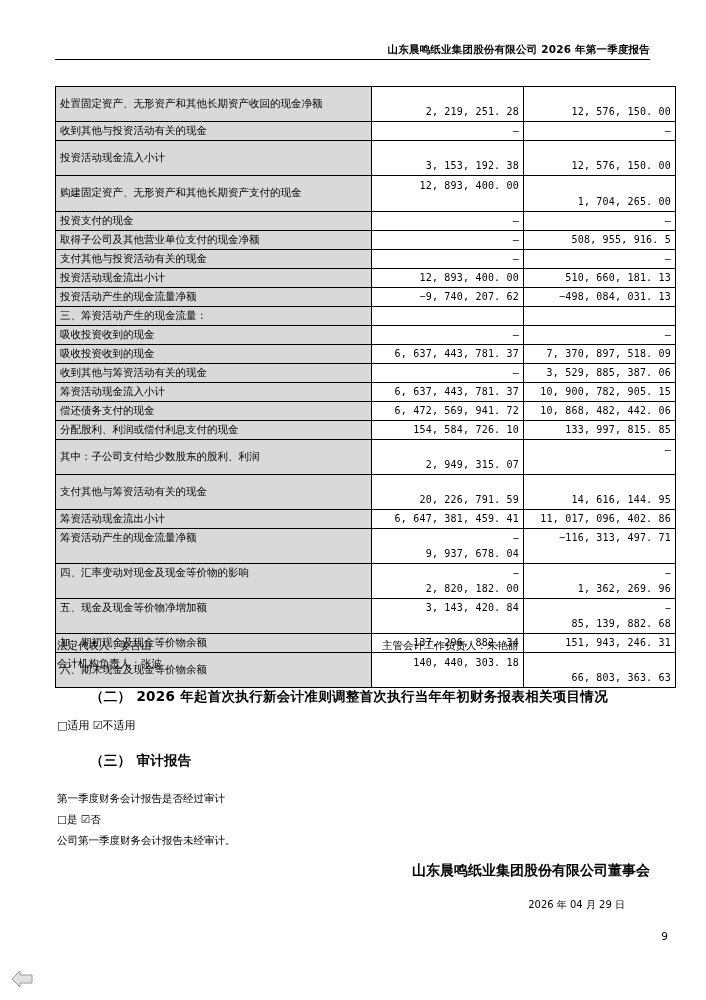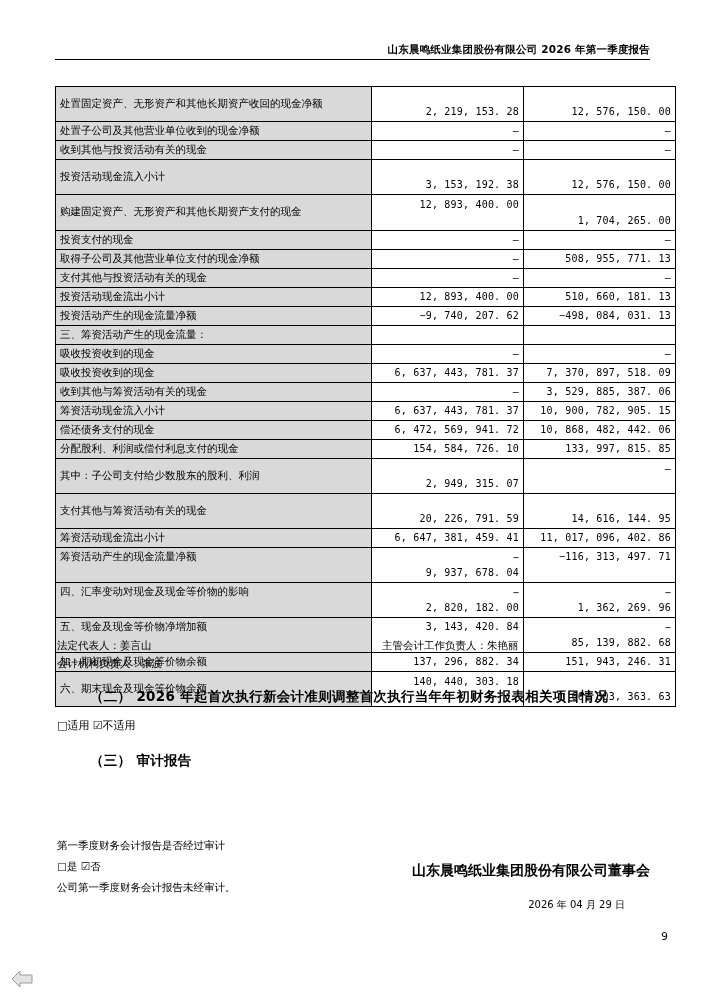--- a/index.html
+++ b/index.html
@@ -118,21 +118,20 @@
   }
   .applic-line .box { font-size: 11px; }
 
   .para {
     position: absolute;
     left: 57px;
     font-size: 10.5px;
     line-height: 21px;
     font-family: "DejaVu Sans", "Liberation Sans", sans-serif;
     white-space: nowrap;
-    margin-top: 47px;
   }
   .para-q   { top: 788px; }
   .para-yn  { top: 809px; }
   .para-txt { top: 830px; }
 
   
   .footer-company {
     position: absolute;
     left: 0;
     top: 862px;
@@ -177,27 +176,22 @@
 
 <div class="page-header">
   <div class="hdr-text">山东晨鸣纸业集团股份有限公司 2026 年第一季度报告</div>
   <div class="hdr-rule"></div>
 </div>
 
 <table class="cf-table">
   <tbody>
       <tr class="tall">
         <td class="label ind1">处置固定资产、无形资产和其他长期资产收回的现金净额</td>
-        <td class="num">2, 219, 153. 28</td>
+        <td class="num">2, 219, 251. 28</td>
         <td class="num">12, 576, 150. 00</td>
-      </tr>
-      <tr>
-        <td class="label ind1">处置子公司及其他营业单位收到的现金净额</td>
-        <td class="num">–</td>
-        <td class="num">–</td>
       </tr>
       <tr>
         <td class="label ind1">收到其他与投资活动有关的现金</td>
         <td class="num">–</td>
         <td class="num">–</td>
       </tr>
       <tr class="tall">
         <td class="label ind0">投资活动现金流入小计</td>
         <td class="num">3, 153, 192. 38</td>
         <td class="num">12, 576, 150. 00</td>
@@ -208,21 +202,21 @@
         <td class="num" style="padding-top: 18px;">1, 704, 265. 00</td>
       </tr>
       <tr>
         <td class="label ind1">投资支付的现金</td>
         <td class="num">–</td>
         <td class="num">–</td>
       </tr>
       <tr>
         <td class="label ind1">取得子公司及其他营业单位支付的现金净额</td>
         <td class="num">–</td>
-        <td class="num">508, 955, 771. 13</td>
+        <td class="num">508, 955, 916. 5</td>
       </tr>
       <tr>
         <td class="label ind1">支付其他与投资活动有关的现金</td>
         <td class="num">–</td>
         <td class="num">–</td>
       </tr>
       <tr>
         <td class="label ind0">投资活动现金流出小计</td>
         <td class="num">12, 893, 400. 00</td>
         <td class="num">510, 660, 181. 13</td>

